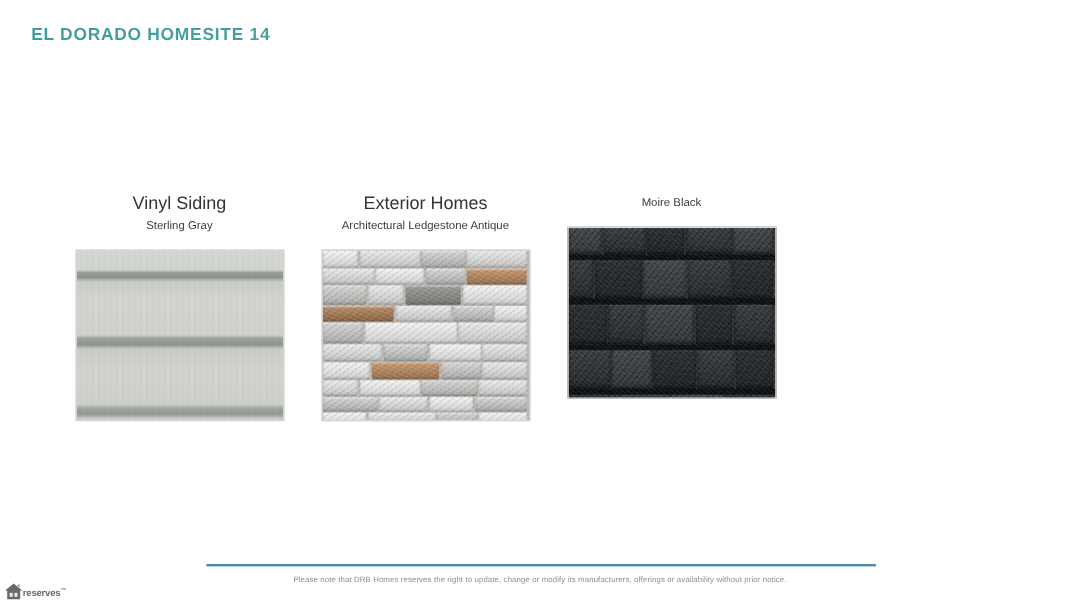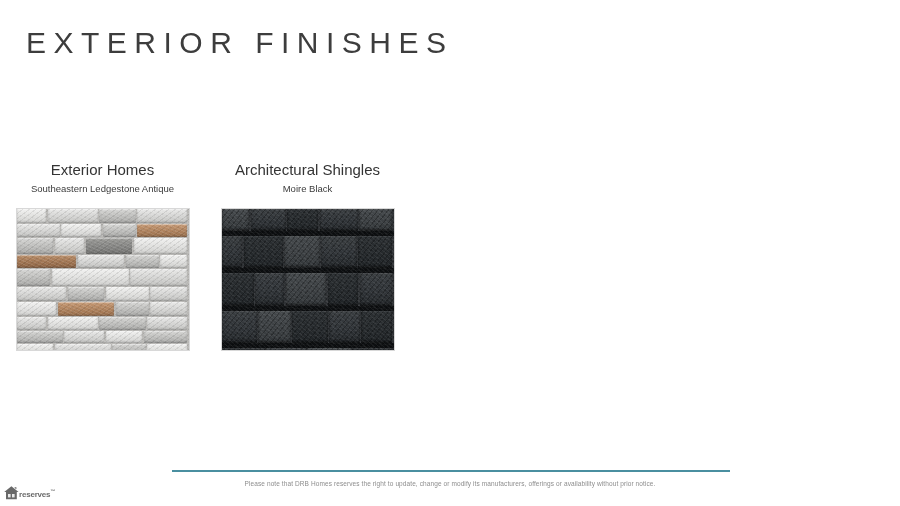--- a/index.html
+++ b/index.html
@@ -223,29 +223,34 @@
     line-height: 10px;
     letter-spacing: -0.2px;
     margin-left: -1px;
   }
   .mls .tm { font-size: 5px; vertical-align: super; }
 </style>
 </head>
 <body>
 
 <div class="header">
-  <div class="maintitle">EXTERIOR FINISHES</div>
+  <div class="eyebrow">EL DORADO HOMESITE 14</div>
 </div>
 
 <div class="grid">
 
+  <div class="col c1">
+    <div class="sw-title">Vinyl Siding</div>
+    <div class="sw-sub">Sterling Gray</div>
+    <div class="sw-box siding"></div>
+  </div>
 
   <div class="col c2">
     <div class="sw-title">Exterior Homes</div>
-    <div class="sw-sub">Southeastern Ledgestone Antique</div>
+    <div class="sw-sub">Architectural Ledgestone Antique</div>
     <div class="sw-box stone">
       <div class="row" style="top:0px;height:14px;">
         <div class="st g3" style="width:18%"></div>
         <div class="st g1" style="width:30%"></div>
         <div class="st g2" style="width:22%"></div>
         <div class="st g1" style="width:30%"></div>
       </div>
       <div class="row" style="top:15px;height:13px;">
         <div class="st g1" style="width:26%"></div>
         <div class="st g3" style="width:24%"></div>
@@ -298,21 +303,20 @@
         <div class="st g1" style="width:34%"></div>
         <div class="st g2" style="width:20%"></div>
         <div class="st g3" style="width:24%"></div>
       </div>
       <div class="noise"></div>
     </div>
   </div>
 
 
   <div class="col c4">
-    <div class="sw-title">Architectural Shingles</div>
     <div class="sw-sub">Moire Black</div>
     <div class="sw-box shingles">
         <div class="srow" style="top:0px;height:22px;">
           <div class="tab lt" style="width:17%"></div>
           <div class="tab" style="width:21%"></div>
           <div class="tab dk" style="width:19%"></div>
           <div class="tab" style="width:23%"></div>
           <div class="tab lt" style="width:20%"></div>
         </div>
         <div class="gap" style="top:22px;"></div>

